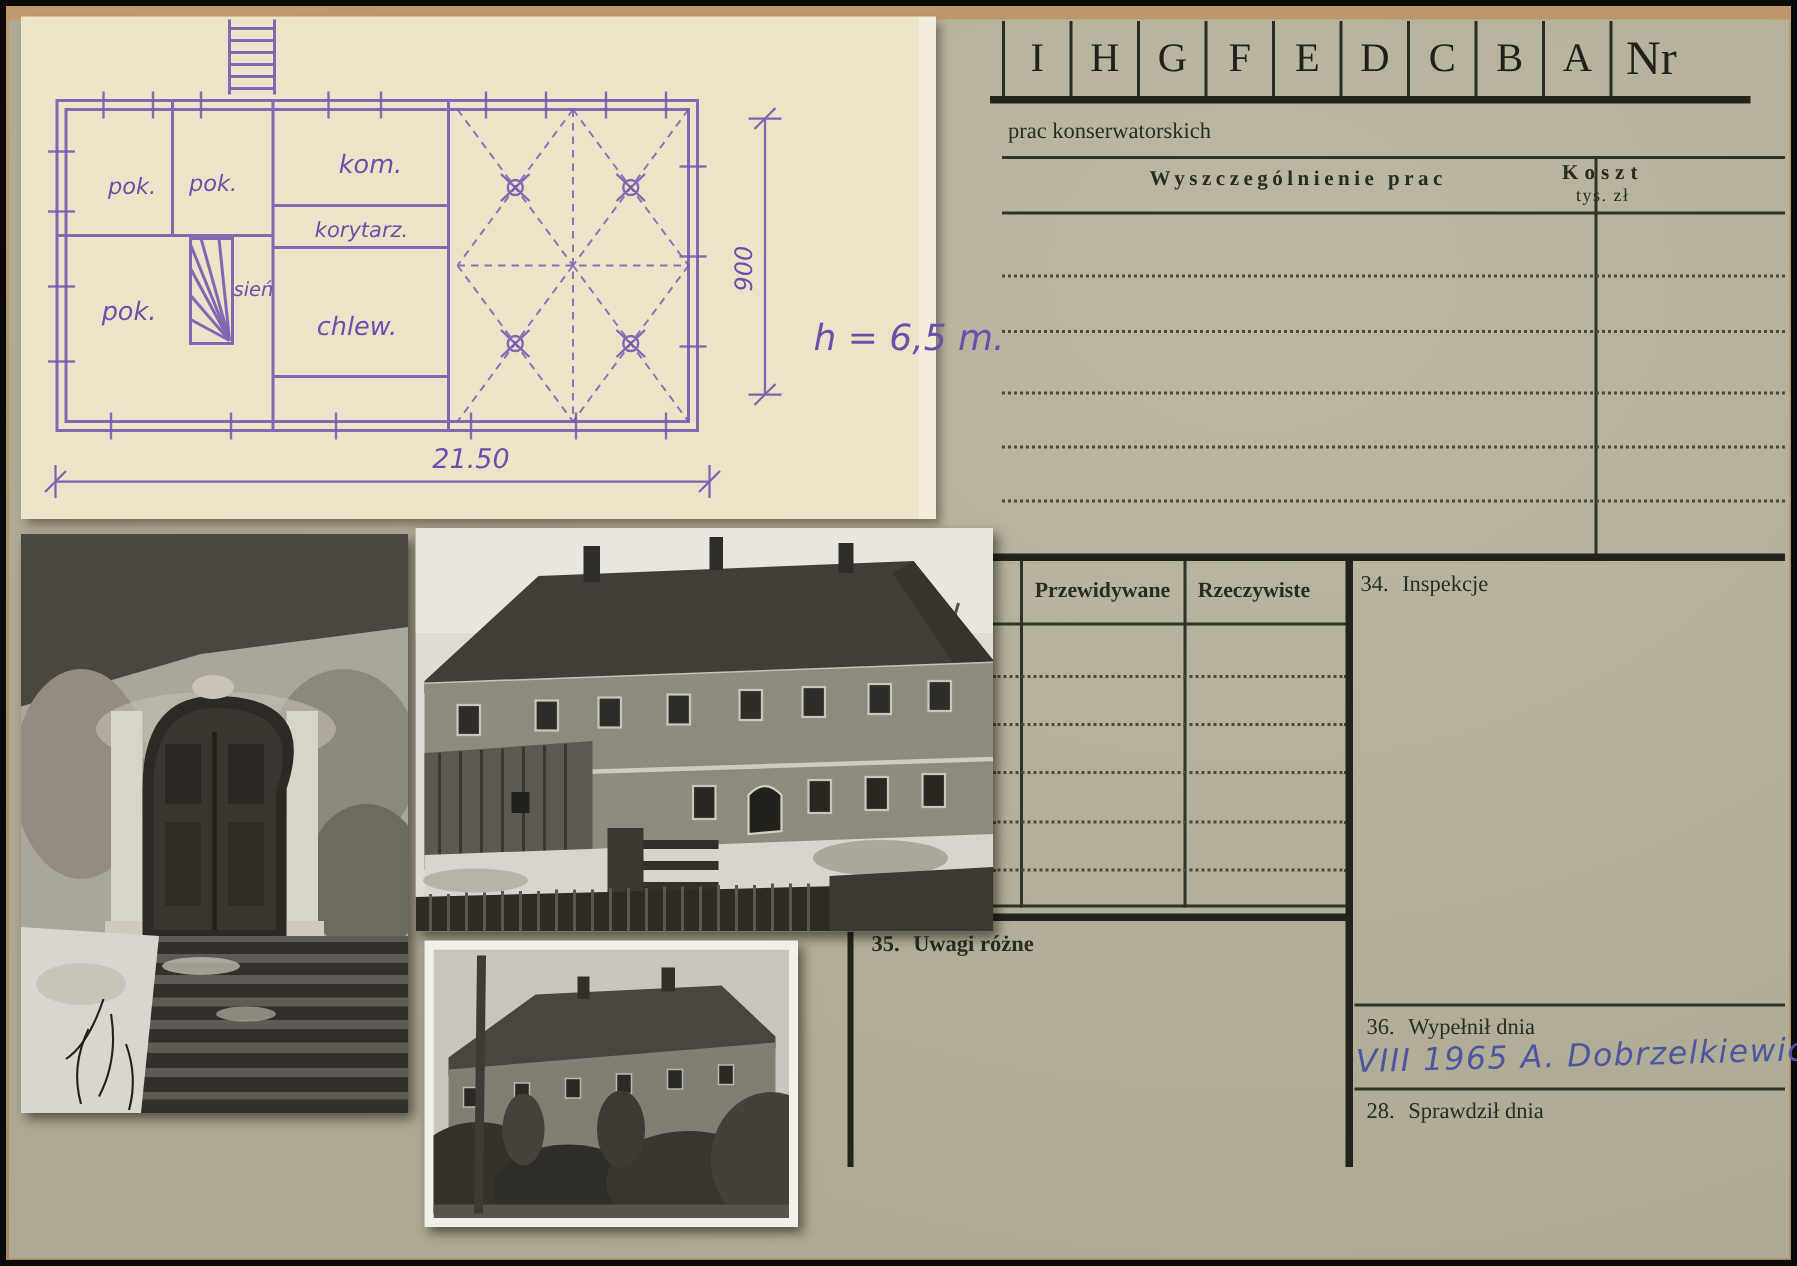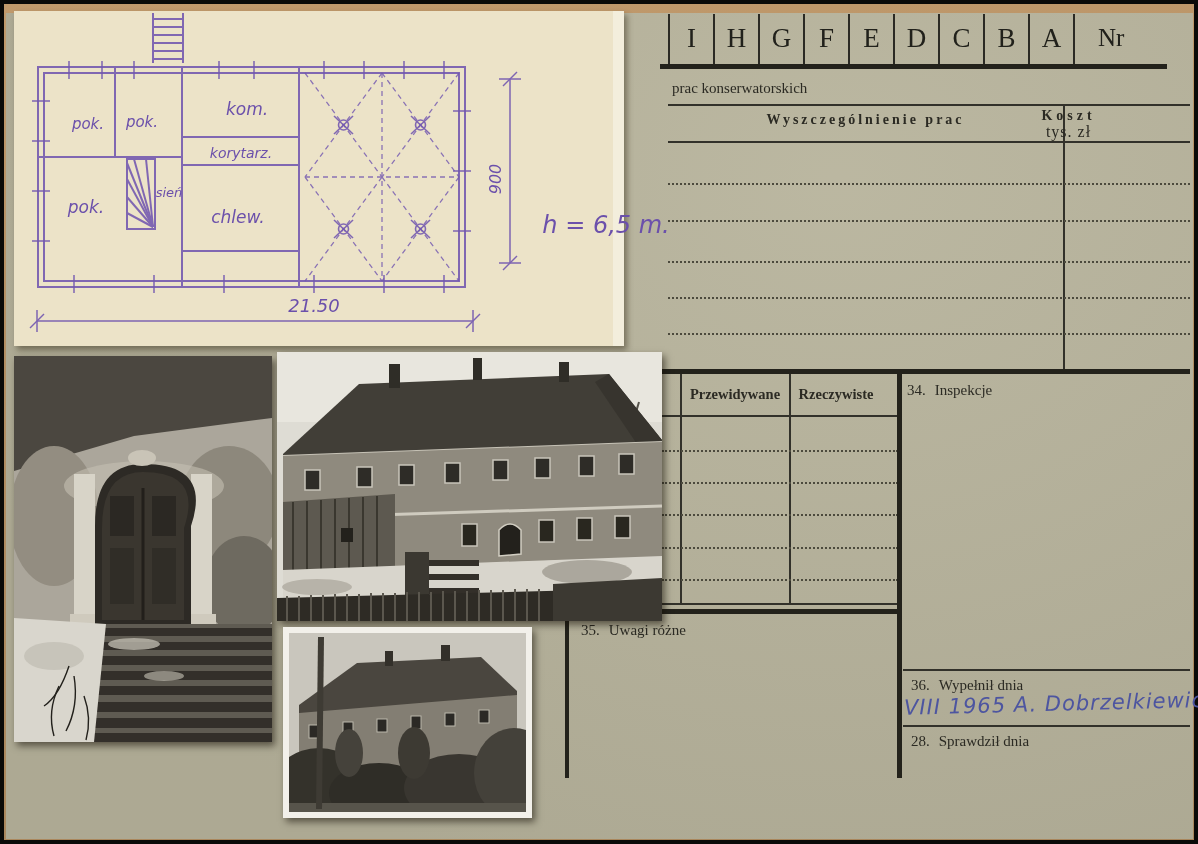--- a/index.html
+++ b/index.html
@@ -15,27 +15,27 @@
   .hline{position:absolute;background:#32312a;height:2px;}
   .vline{position:absolute;background:#32312a;width:2px;}
   .thick{position:absolute;background:#23221b;}
   .dotted{position:absolute;border-top:2px dotted #4c4a3d;height:0;}
   .ptext{position:absolute;color:#2b2a23;font-size:15px;line-height:18px;white-space:nowrap;}
   .ptext .num{margin-right:9px;}
   
   .letters{position:absolute;left:668px;top:14px;height:50px;display:flex;}
   .lcell{width:43px;border-left:2px solid #2b2a24;text-align:center;
          font-size:27px;line-height:48px;color:#21211b;}
-  .lcell-nr{width:86px;border-left:2px solid #2b2a24;text-align:left;padding-left:23px;
-            font-size:25px;line-height:48px;color:#21211b;}
+  .lcell-nr{width:86px;border-left:2px solid #2b2a24;text-align:left;padding-left:9px;
+            font-size:32px;line-height:48px;color:#21211b;}
   .works-header{position:absolute;left:668px;top:112px;width:395px;text-align:center;
                 font-weight:bold;font-size:14px;letter-spacing:3px;color:#2b2a23;}
   .cost-header{position:absolute;left:1005px;top:108px;width:127px;text-align:center;color:#2b2a23;}
   .cost-header .c1{font-weight:bold;font-size:14px;letter-spacing:4px;}
-  .cost-header .c2{font-size:16px;letter-spacing:1px;margin-top:-1px;}
+  .cost-header .c2{font-size:12px;letter-spacing:1px;margin-top:-1px;}
   .sched-h{position:absolute;top:386px;font-weight:bold;font-size:14.5px;color:#2b2a23;text-align:center;}
   
   .plan-paper{position:absolute;left:14px;top:11px;width:610px;height:335px;
               background:linear-gradient(90deg,#ece3c8 0,#ece3c8 599px,#f3eedc 599px);
               box-shadow:3px 4px 6px rgba(40,30,10,.45);}
   .photo{position:absolute;box-shadow:3px 4px 7px rgba(20,15,5,.55);background:#9a958b;}
   .photo svg{display:block;}
   #photo3{background:#f2f0ea;padding:6px;}
   .handwrite{position:absolute;left:904px;top:692px;width:285px;
              font-family:"DejaVu Sans",sans-serif;font-style:italic;font-size:21px;
@@ -92,21 +92,21 @@
   <div class="hline" style="left:662px;top:603px;width:237px;"></div>
   <div class="thick" style="left:578px;top:609px;width:324px;height:5px;"></div>
 
   <div class="thick" style="left:897px;top:372px;width:5px;height:406px;"></div>
   <div class="thick" style="left:565px;top:613px;width:4px;height:165px;"></div>
 
   <div class="ptext" style="left:907px;top:381px;">
     <span class="num">34.</span><span>Inspekcje</span>
   </div>
 
-  <div class="ptext" style="left:581px;top:621px;">
+  <div class="ptext" style="left:581px;top:621px;font-weight:bold;">
     <span class="num">35.</span><span>Uwagi różne</span>
   </div>
 
   <div class="hline" style="left:903px;top:669px;width:287px;"></div>
   <div class="ptext" style="left:911px;top:676px;">
     <span class="num">36.</span><span>Wypełnił dnia</span>
   </div>
   <div class="handwrite">VIII 1965  A. Dobrzelkiewicz</div>
   <div class="hline" style="left:903px;top:725px;width:287px;"></div>
   <div class="ptext" style="left:911px;top:732px;">

